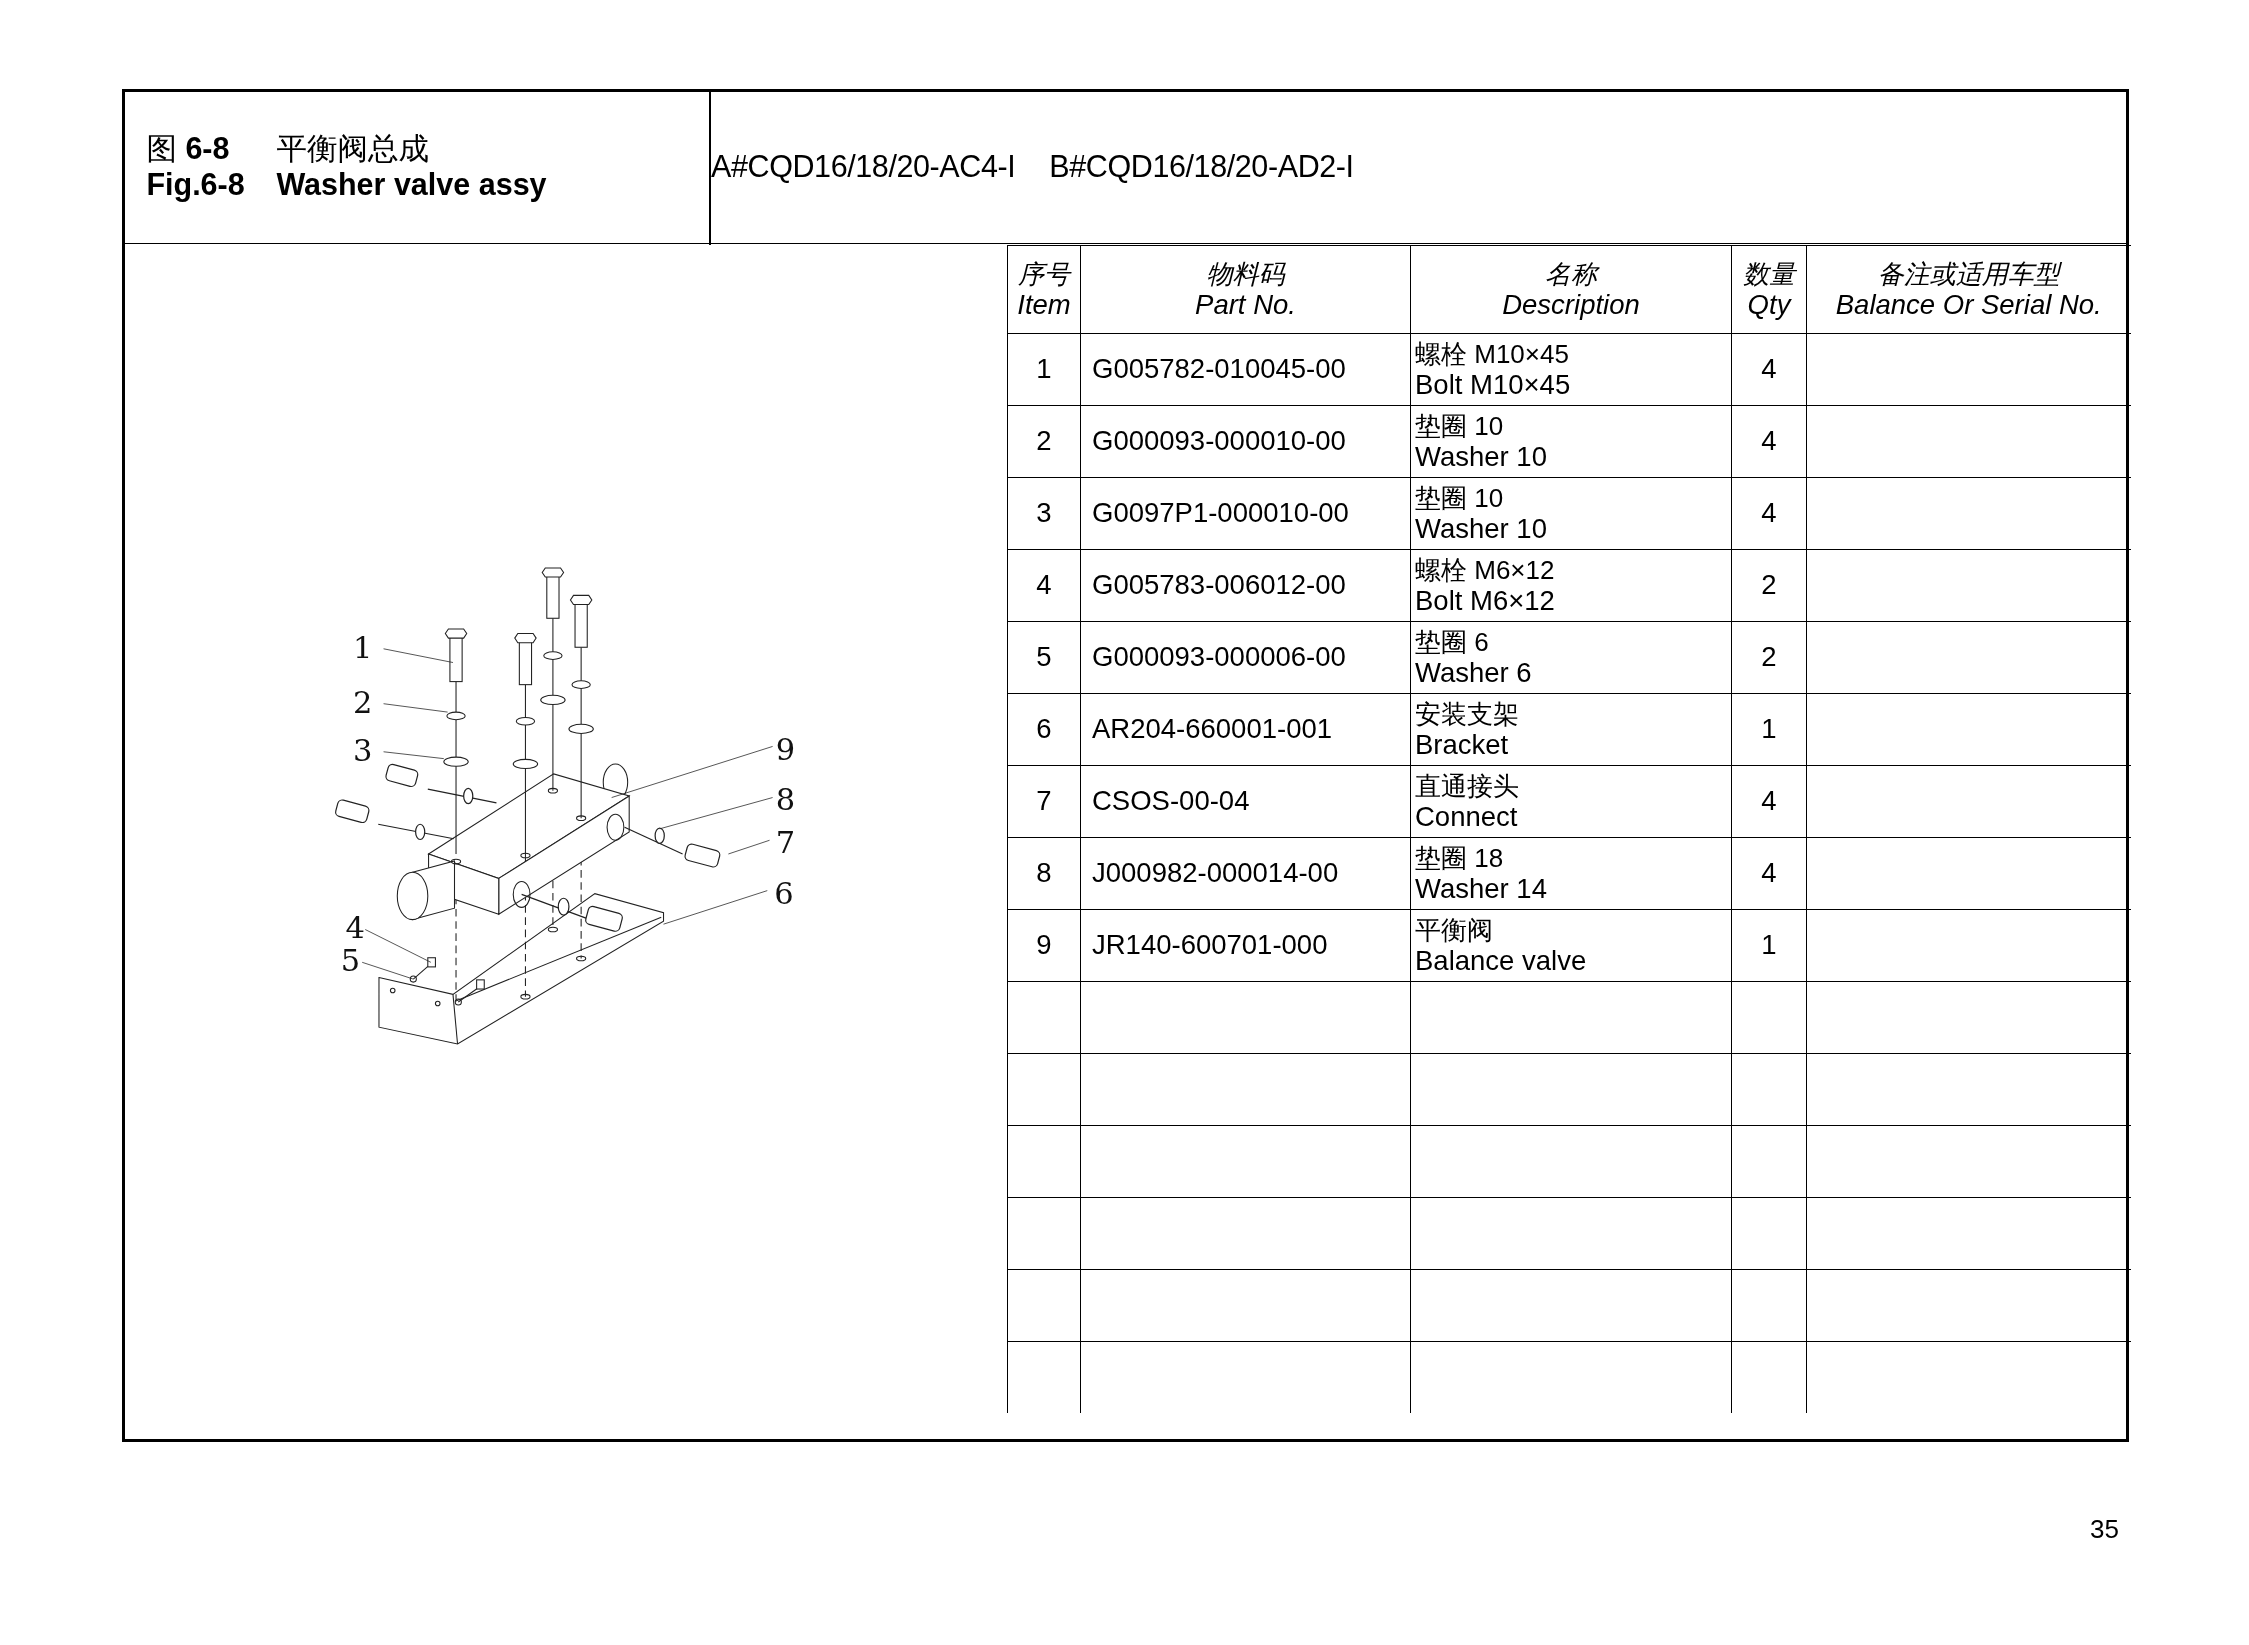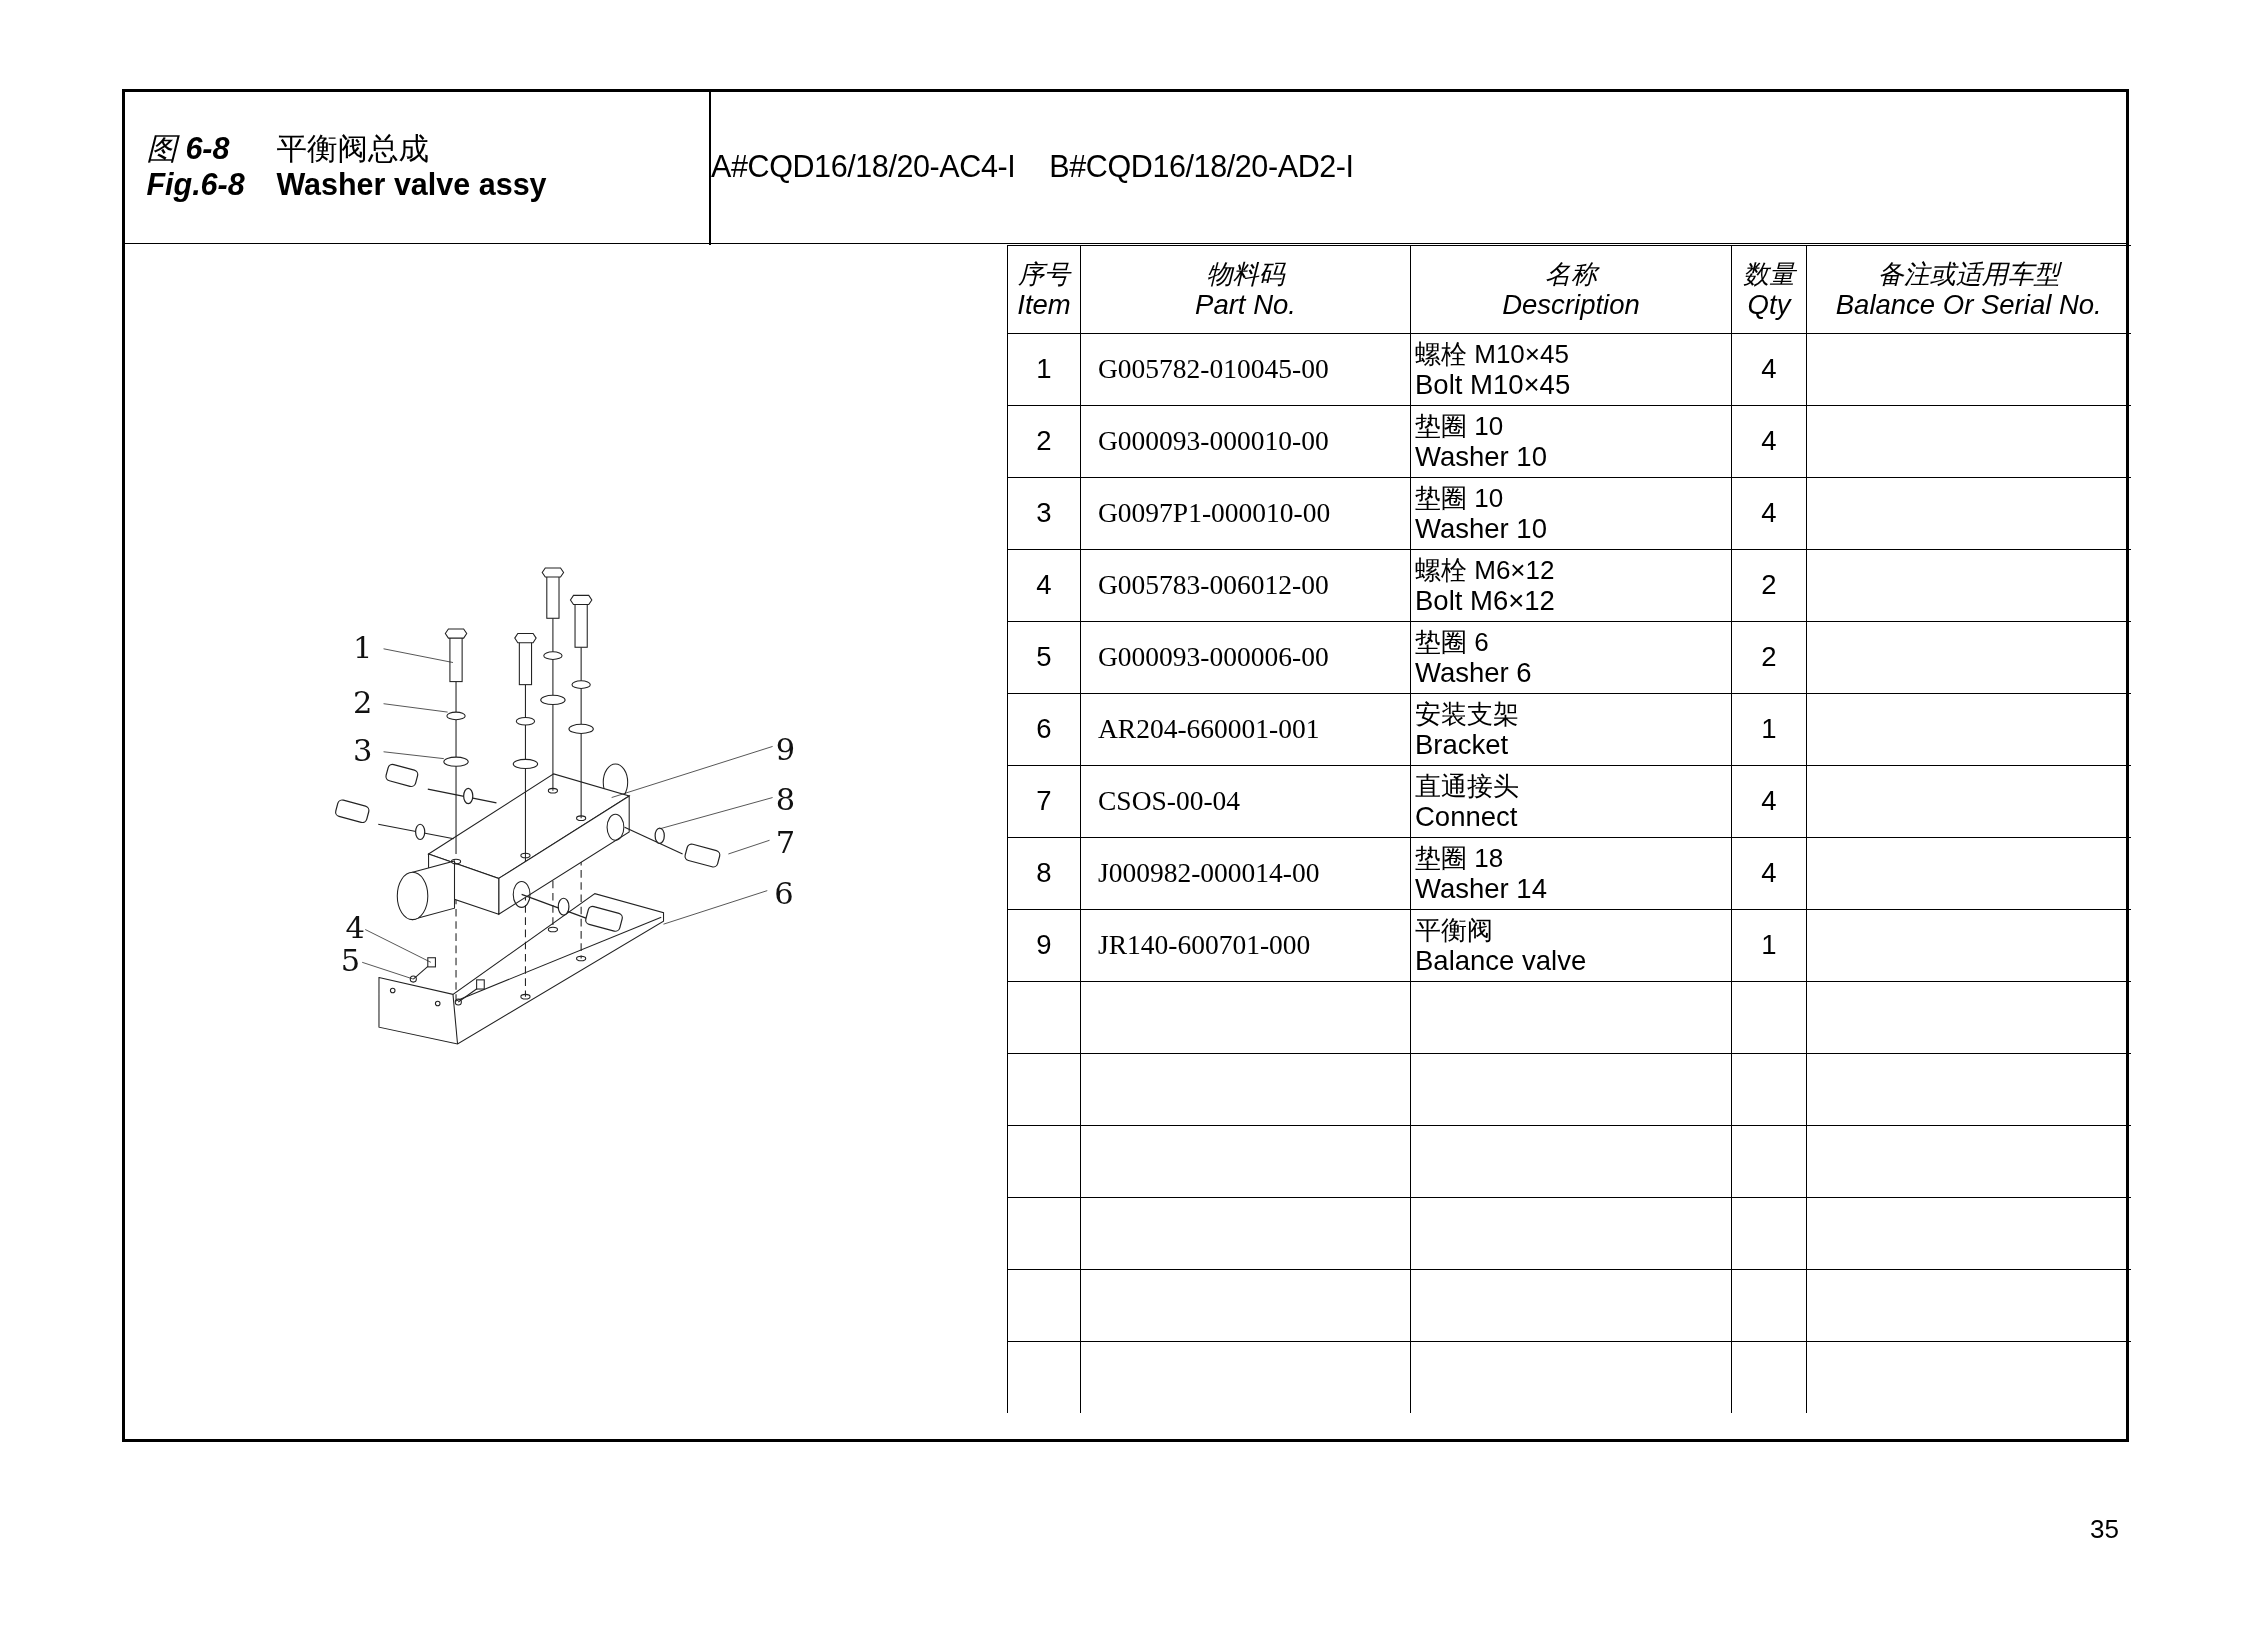--- a/index.html
+++ b/index.html
@@ -6,38 +6,38 @@
   body { width: 2250px; height: 1645px; position: relative; overflow: hidden;
          font-family: "Liberation Sans", "DejaVu Sans", sans-serif; color: #000; }
   .frame { position: absolute; left: 122px; top: 89px; width: 2007px; height: 1353px;
            border: 3.8px solid #000; box-sizing: border-box; }
   .title-cell { position: absolute; left: 122px; top: 89px; width: 589px; height: 156px;
                 border-right: 2.3px solid #000; box-sizing: border-box; }
   .header-divider { position: absolute; left: 122px; top: 243px; width: 2007px; height: 0;
                     border-top: 1.5px solid #000; }
   .title-line { position: absolute; left: 24.4px; font-size: 30.5px; font-weight: bold; white-space: nowrap; }
   .title-line .cn-pre { font-weight: normal; }
-  .title-line .code { display: inline-block; width: 130px; font-style: italic; }
+  .title-line .code { display: inline-block; width: 130px; }
   .title-line.l1 { top: 40px; }
   .title-line.l2 { top: 78px; }
   .title-line .cn { font-weight: normal; }
   .model-line { position: absolute; left: 711px; top: 89px; width: 1418px; height: 155px;
                 display: flex; align-items: center; justify-content: flex-start; font-size: 30.5px;
                 letter-spacing: -0.4px; }
   .model-line span + span { margin-left: 34px; }
 
   table.parts { position: absolute; left: 1007px; top: 245px; width: 1123px;
                 border-collapse: collapse; table-layout: fixed; }
   table.parts th, table.parts td { border: 1.5px solid #000; padding: 0; font-weight: normal;
                                    font-size: 27.5px; line-height: 30.5px; }
   table.parts th { height: 87px; text-align: center; vertical-align: middle; font-style: italic; }
   table.parts th .cn { display: block; font-family: "DejaVu Serif", serif; font-size: 26px; }
   table.parts td { height: 71px; vertical-align: middle; }
   table.parts td.c-item, table.parts td.c-qty { text-align: center; }
-  table.parts td.c-part { padding-left: 17px; font-family: Liberation Serif, serif; }
+  table.parts td.c-part { padding-left: 11px; }
   table.parts td.c-desc { padding-left: 4px; }
   table.parts td.c-desc .cn { display: block; font-size: 26px; }
   table.parts td.c-desc .en { display: block; }
   table.parts tr:last-child td { border-bottom: none; }
   table.parts td:last-child, table.parts th:last-child { border-right: none; margin-left: 44px; }
 
   .drawing { position: absolute; left: 321px; top: 534px; width: 534px; height: 611px; }
   .drawing svg { width: 100%; height: 100%; }
   .page-num { position: absolute; left: 2090px; top: 1514px; font-size: 26px; }
 </style>

